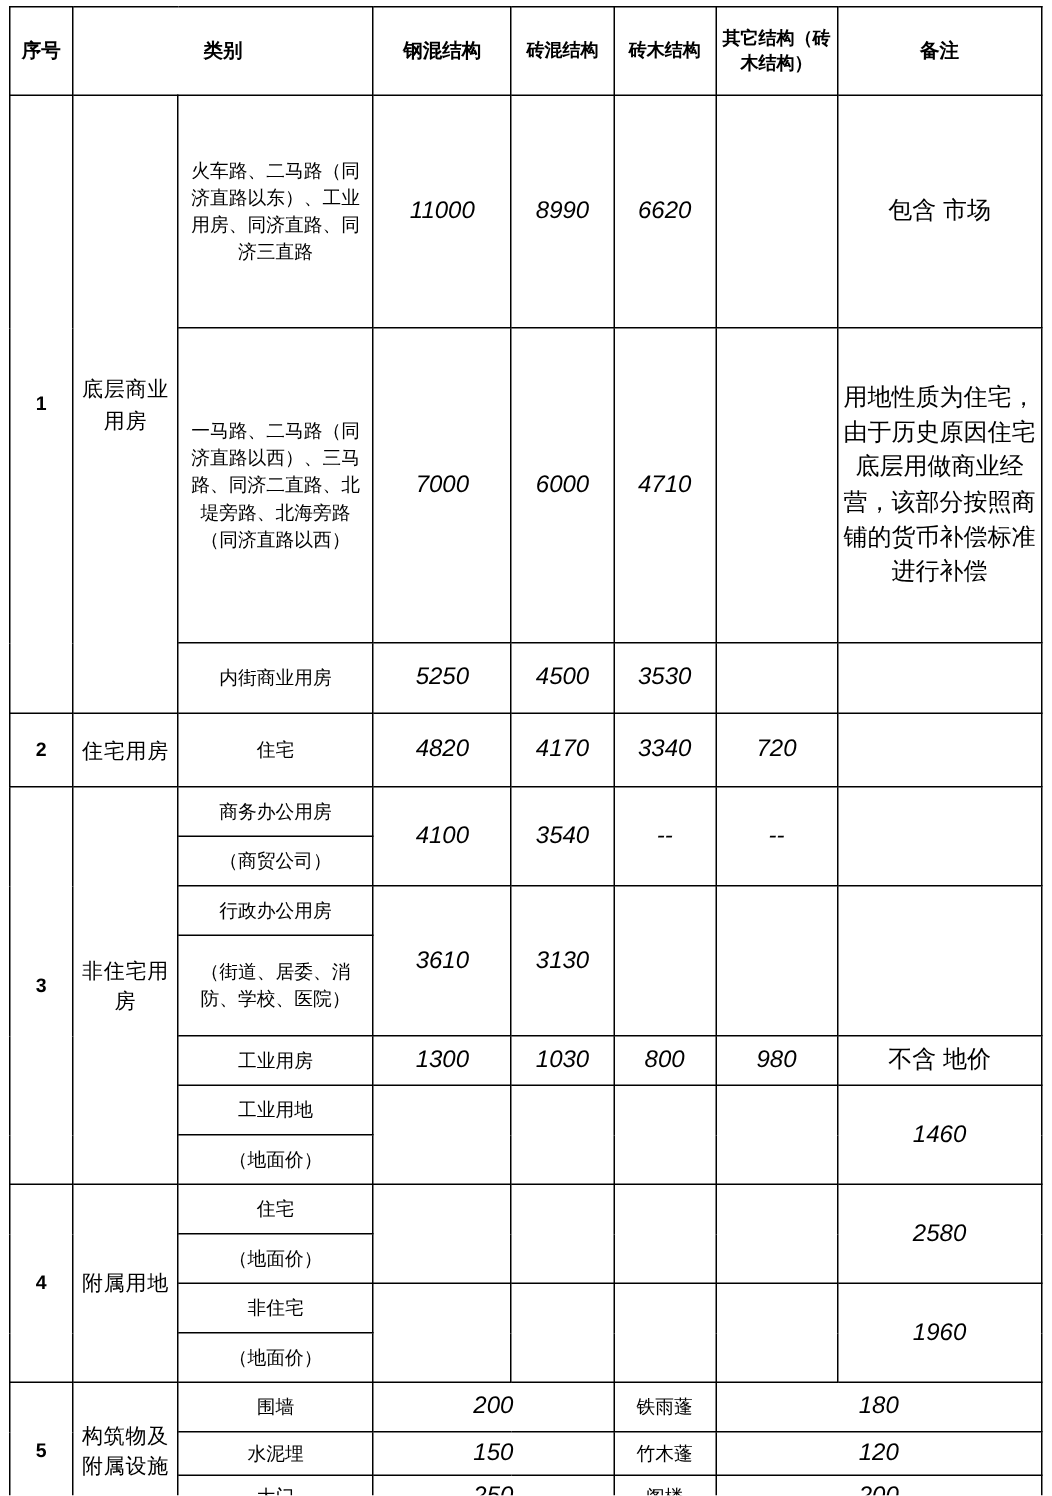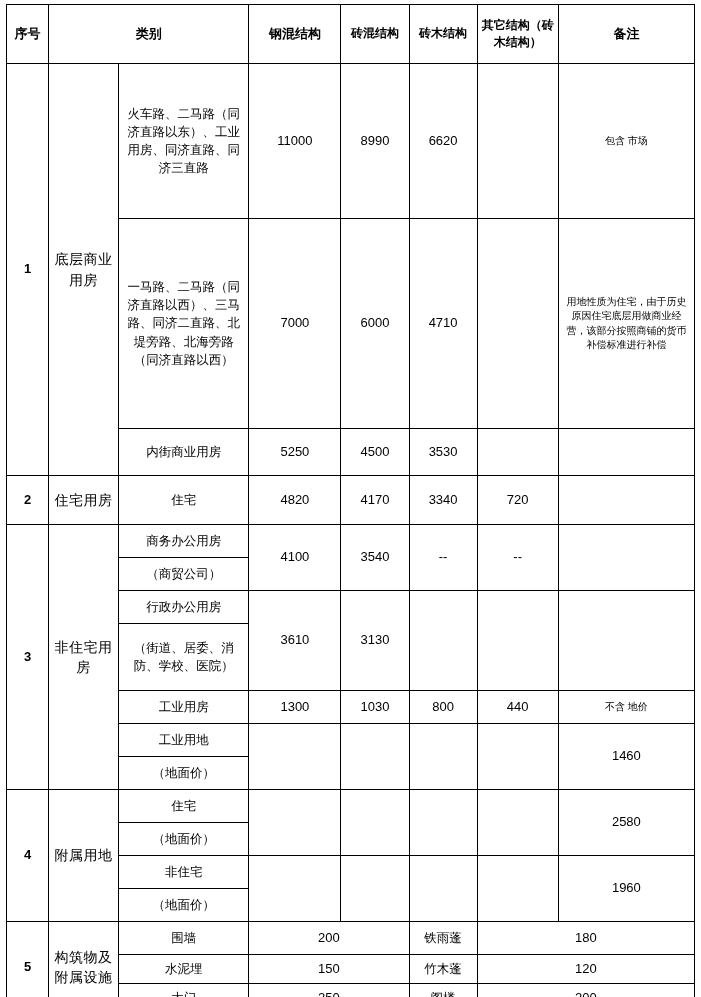--- a/index.html
+++ b/index.html
@@ -47,24 +47,25 @@
     font-size: 13px;
   }
   .lbl {
     font-size: 14px;
     letter-spacing: 0.5px;
   }
   .lbl-sm {
     font-size: 12.5px;
   }
   .cellnum {
-    font-size: 13px;
+    font-size: 16px;
+    font-style: italic;
   }
   .note {
-    font-size: 10px;
+    font-size: 16px;
     line-height: 1.5;
   }
   .tall {
     height: 150px;
   }
   .tall2 {
     height: 205px;
   }
   .r-short {
     height: 28px;
@@ -166,21 +167,21 @@
     </tr>
     <tr>
       <td class="lbl-sm" style="height:62px">（街道、居委、消防、学校、医院）</td>
     </tr>
 
     <tr>
       <td class="lbl-sm r-short">工业用房</td>
       <td class="cellnum">1300</td>
       <td class="cellnum">1030</td>
       <td class="cellnum">800</td>
-      <td class="cellnum">440</td>
+      <td class="cellnum">980</td>
       <td class="note">不含   地价</td>
     </tr>
 
     <tr>
       <td class="lbl-sm r-short">工业用地</td>
       <td class="cellnum" rowspan="2"></td>
       <td class="cellnum" rowspan="2"></td>
       <td class="cellnum" rowspan="2"></td>
       <td class="cellnum" rowspan="2"></td>
       <td class="cellnum" rowspan="2">1460</td>

